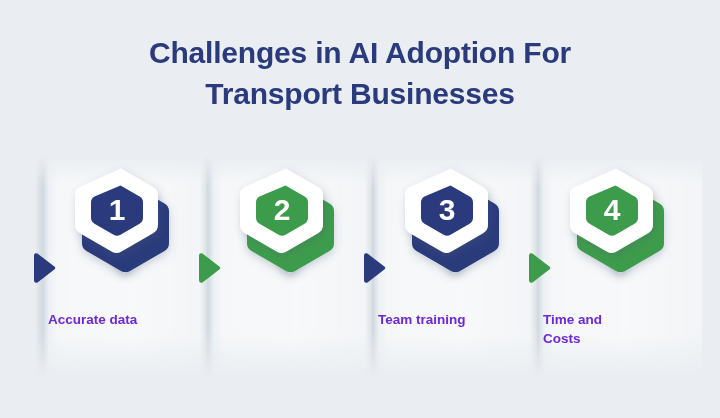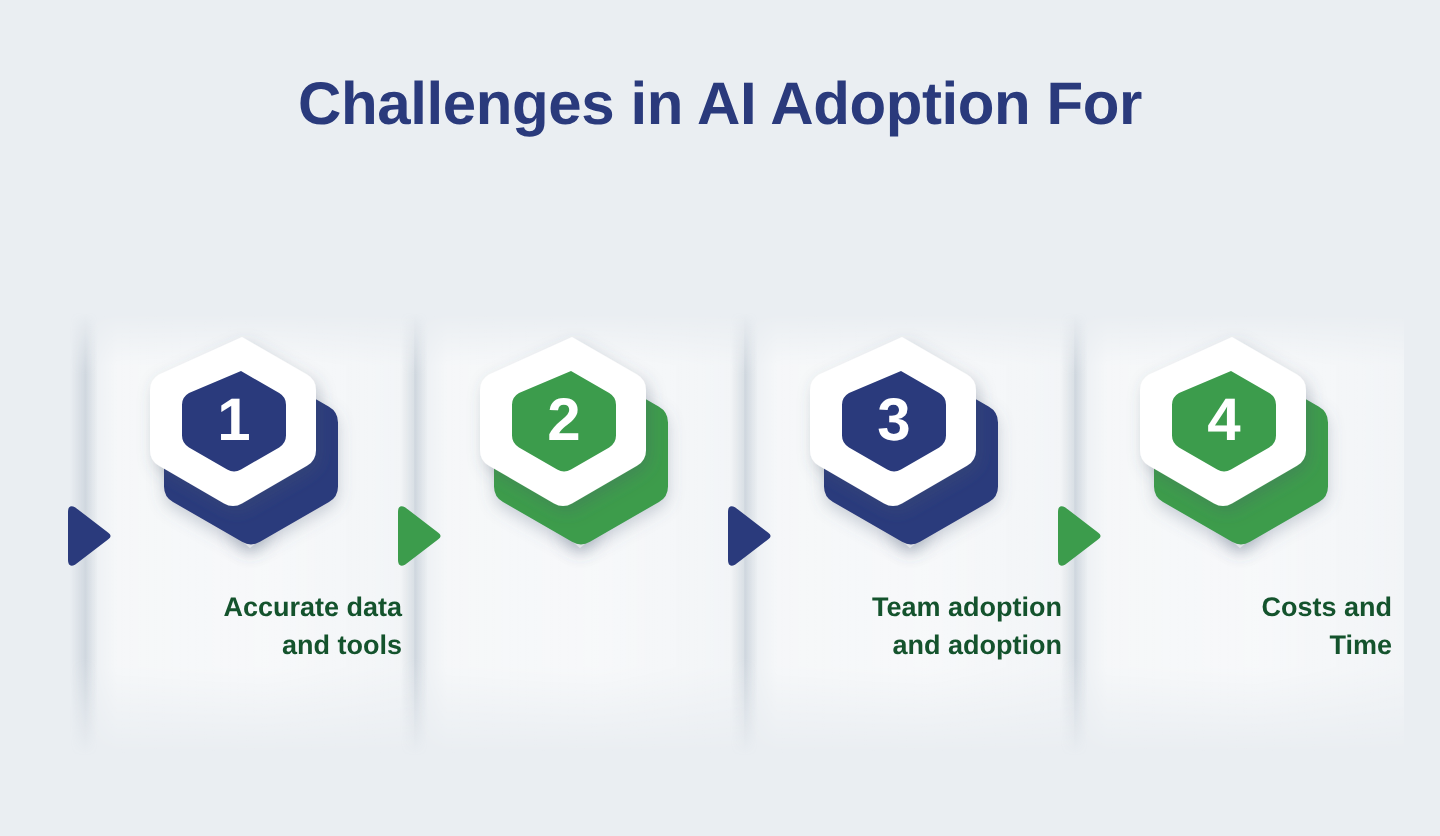--- a/index.html
+++ b/index.html
@@ -115,39 +115,40 @@
     width: 130px;
     height: 140px;
     margin-left: -65px;
   }
   .badge svg { display: block; width: 130px; height: 140px; }
 
   
   .caption {
     position: absolute;
     left: 0;
-    top: 144px;
+    top: 160px;
     width: 165px;
-    text-align: right;
-    color: #14532d;
+    text-align: left;
+    color: #6d28d9;
     font-size: 13.5px;
     font-weight: bold;
     line-height: 1.42;
     padding: 0 6px;
     box-sizing: border-box;
   }
   .cap-line { display: block; white-space: nowrap; }
 </style>
 </head>
 <body>
 
 <div id="canvas">
 
   <div class="title">
     <span class="title-line">Challenges in AI Adoption For</span>
+    <span class="title-line">Transport Businesses</span>
   </div>
 
   <div class="steps">
 
     <div class="step step-0">
       <div class="panel"></div>
       <div class="panel-edge"></div>
       <div class="arrow">
         <svg viewBox="0 0 26 34" xmlns="http://www.w3.org/2000/svg">
           <path d="M3 5 Q3 1 6.5 2.6 L23 15.3 Q25.6 17 23 18.7 L6.5 31.4 Q3 33 3 29 Z" fill="#2a3a7c"></path>
@@ -169,21 +170,20 @@
           <path d="M70 33.5 L104.5 53.4 Q109 56 109 61.2 L109 93.2 Q109 98.4 104.5 101 L70 120.9 Q65.5 123.5 61 120.9 L26.5 101 Q22 98.4 22 93.2 L22 61.2 Q22 56 26.5 53.4 Z" fill="#2a3a7c" filter="url(#sh1)"></path>
 
           <path d="M61 18.5 L93.5 37.3 Q98 39.9 98 45.1 L98 75.1 Q98 80.3 93.5 82.9 L61 101.7 Q56.5 104.3 52 101.7 L19.5 82.9 Q15 80.3 15 75.1 L15 45.1 Q15 39.9 19.5 37.3 Z" fill="#ffffff" filter="url(#shw1)"></path>
 
           <path d="M60.5 35.5 L79.6 46.5 Q83 48.5 83 52.4 L83 67.8 Q83 71.7 79.6 73.7 L60.5 84.7 Q57 86.7 53.6 84.7 L34.5 73.7 Q31 71.7 31 67.8 L31 52.4 Q31 48.5 34.5 46.5 Z" fill="#2a3a7c"></path>
           <text x="57" y="70" text-anchor="middle" fill="#ffffff" font-family="Liberation Sans, sans-serif" font-size="30" font-weight="bold">1</text>
         </svg>
       </div>
       <div class="caption">
         <span class="cap-line">Accurate data</span>
-        <span class="cap-line">and tools</span>
       </div>
     </div>
 
     <div class="step step-1">
       <div class="panel"></div>
       <div class="panel-edge"></div>
       <div class="arrow">
         <svg viewBox="0 0 26 34" xmlns="http://www.w3.org/2000/svg">
           <path d="M3 5 Q3 1 6.5 2.6 L23 15.3 Q25.6 17 23 18.7 L6.5 31.4 Q3 33 3 29 Z" fill="#3c9c4c"></path>
         </svg>
@@ -226,22 +226,21 @@
             </filter>
           </defs>
           <path d="M56 88 L74 88 L74 116 L65 124 L56 116 Z" fill="#ffffff" filter="url(#sh3)"></path>
           <path d="M70 33.5 L104.5 53.4 Q109 56 109 61.2 L109 93.2 Q109 98.4 104.5 101 L70 120.9 Q65.5 123.5 61 120.9 L26.5 101 Q22 98.4 22 93.2 L22 61.2 Q22 56 26.5 53.4 Z" fill="#2a3a7c" filter="url(#sh3)"></path>
           <path d="M61 18.5 L93.5 37.3 Q98 39.9 98 45.1 L98 75.1 Q98 80.3 93.5 82.9 L61 101.7 Q56.5 104.3 52 101.7 L19.5 82.9 Q15 80.3 15 75.1 L15 45.1 Q15 39.9 19.5 37.3 Z" fill="#ffffff" filter="url(#shw3)"></path>
           <path d="M60.5 35.5 L79.6 46.5 Q83 48.5 83 52.4 L83 67.8 Q83 71.7 79.6 73.7 L60.5 84.7 Q57 86.7 53.6 84.7 L34.5 73.7 Q31 71.7 31 67.8 L31 52.4 Q31 48.5 34.5 46.5 Z" fill="#2a3a7c"></path>
           <text x="57" y="70" text-anchor="middle" fill="#ffffff" font-family="Liberation Sans, sans-serif" font-size="30" font-weight="bold">3</text>
         </svg>
       </div>
       <div class="caption">
-        <span class="cap-line">Team adoption</span>
-        <span class="cap-line">and adoption</span>
+        <span class="cap-line">Team training</span>
       </div>
     </div>
 
     <div class="step step-3">
       <div class="panel"></div>
       <div class="panel-edge"></div>
       <div class="arrow">
         <svg viewBox="0 0 26 34" xmlns="http://www.w3.org/2000/svg">
           <path d="M3 5 Q3 1 6.5 2.6 L23 15.3 Q25.6 17 23 18.7 L6.5 31.4 Q3 33 3 29 Z" fill="#3c9c4c"></path>
         </svg>
@@ -257,19 +256,19 @@
             </filter>
           </defs>
           <path d="M56 88 L74 88 L74 116 L65 124 L56 116 Z" fill="#ffffff" filter="url(#sh4)"></path>
           <path d="M70 33.5 L104.5 53.4 Q109 56 109 61.2 L109 93.2 Q109 98.4 104.5 101 L70 120.9 Q65.5 123.5 61 120.9 L26.5 101 Q22 98.4 22 93.2 L22 61.2 Q22 56 26.5 53.4 Z" fill="#3c9c4c" filter="url(#sh4)"></path>
           <path d="M61 18.5 L93.5 37.3 Q98 39.9 98 45.1 L98 75.1 Q98 80.3 93.5 82.9 L61 101.7 Q56.5 104.3 52 101.7 L19.5 82.9 Q15 80.3 15 75.1 L15 45.1 Q15 39.9 19.5 37.3 Z" fill="#ffffff" filter="url(#shw4)"></path>
           <path d="M60.5 35.5 L79.6 46.5 Q83 48.5 83 52.4 L83 67.8 Q83 71.7 79.6 73.7 L60.5 84.7 Q57 86.7 53.6 84.7 L34.5 73.7 Q31 71.7 31 67.8 L31 52.4 Q31 48.5 34.5 46.5 Z" fill="#3c9c4c"></path>
           <text x="57" y="70" text-anchor="middle" fill="#ffffff" font-family="Liberation Sans, sans-serif" font-size="30" font-weight="bold">4</text>
         </svg>
       </div>
       <div class="caption">
-        <span class="cap-line">Costs and</span>
-        <span class="cap-line">Time</span>
+        <span class="cap-line">Time and</span>
+        <span class="cap-line">Costs</span>
       </div>
     </div>
 
   </div>
 </div>
 
 </body></html>

